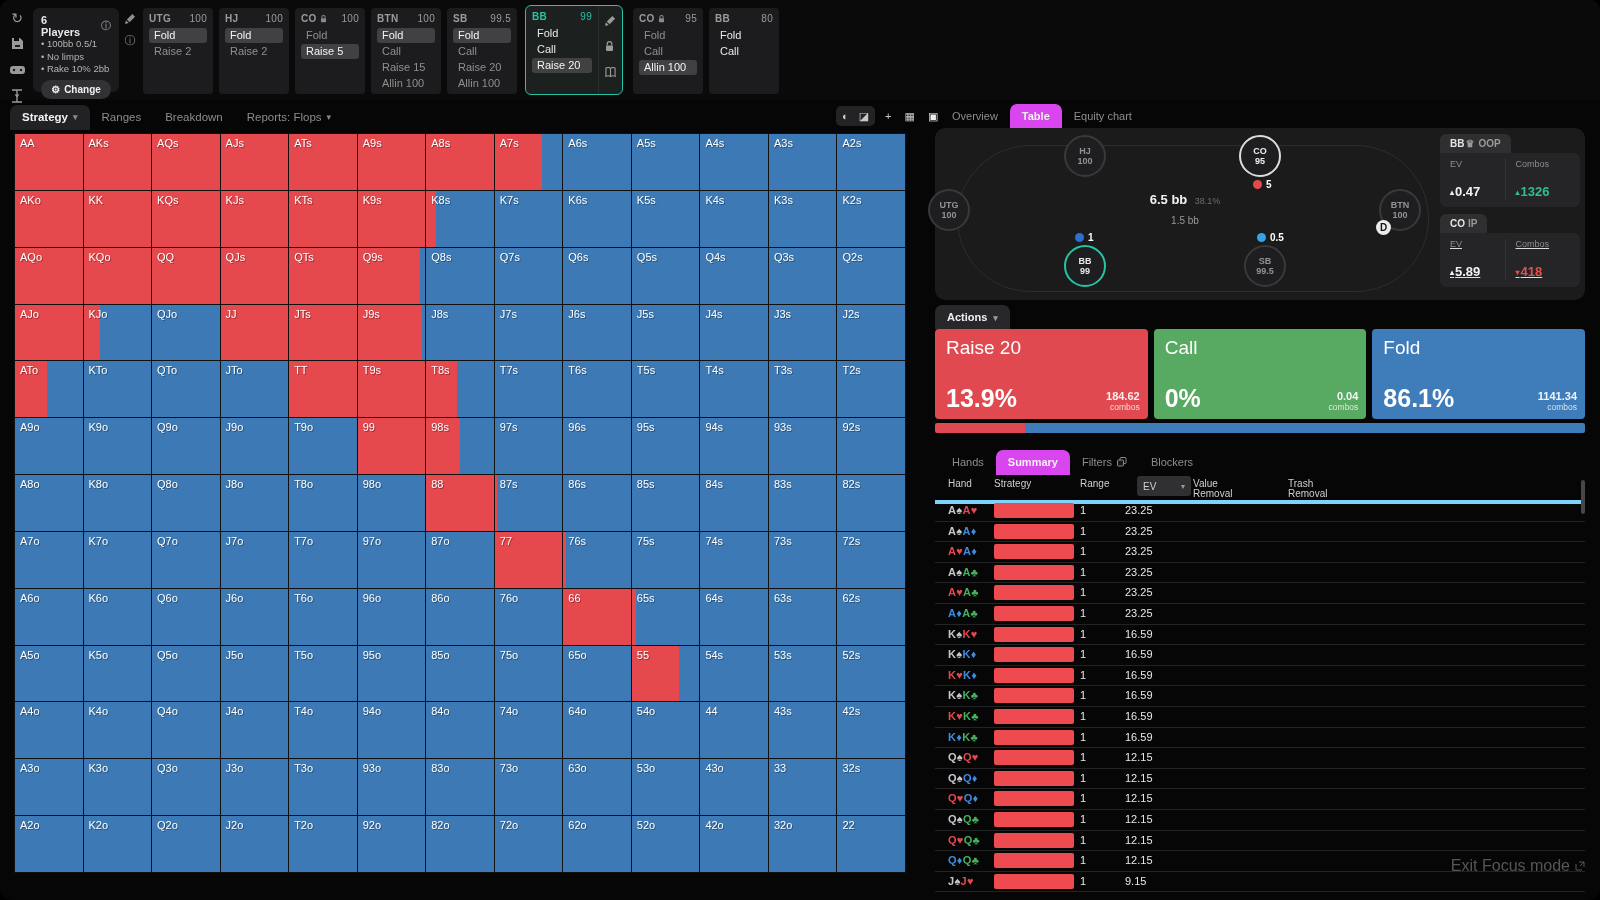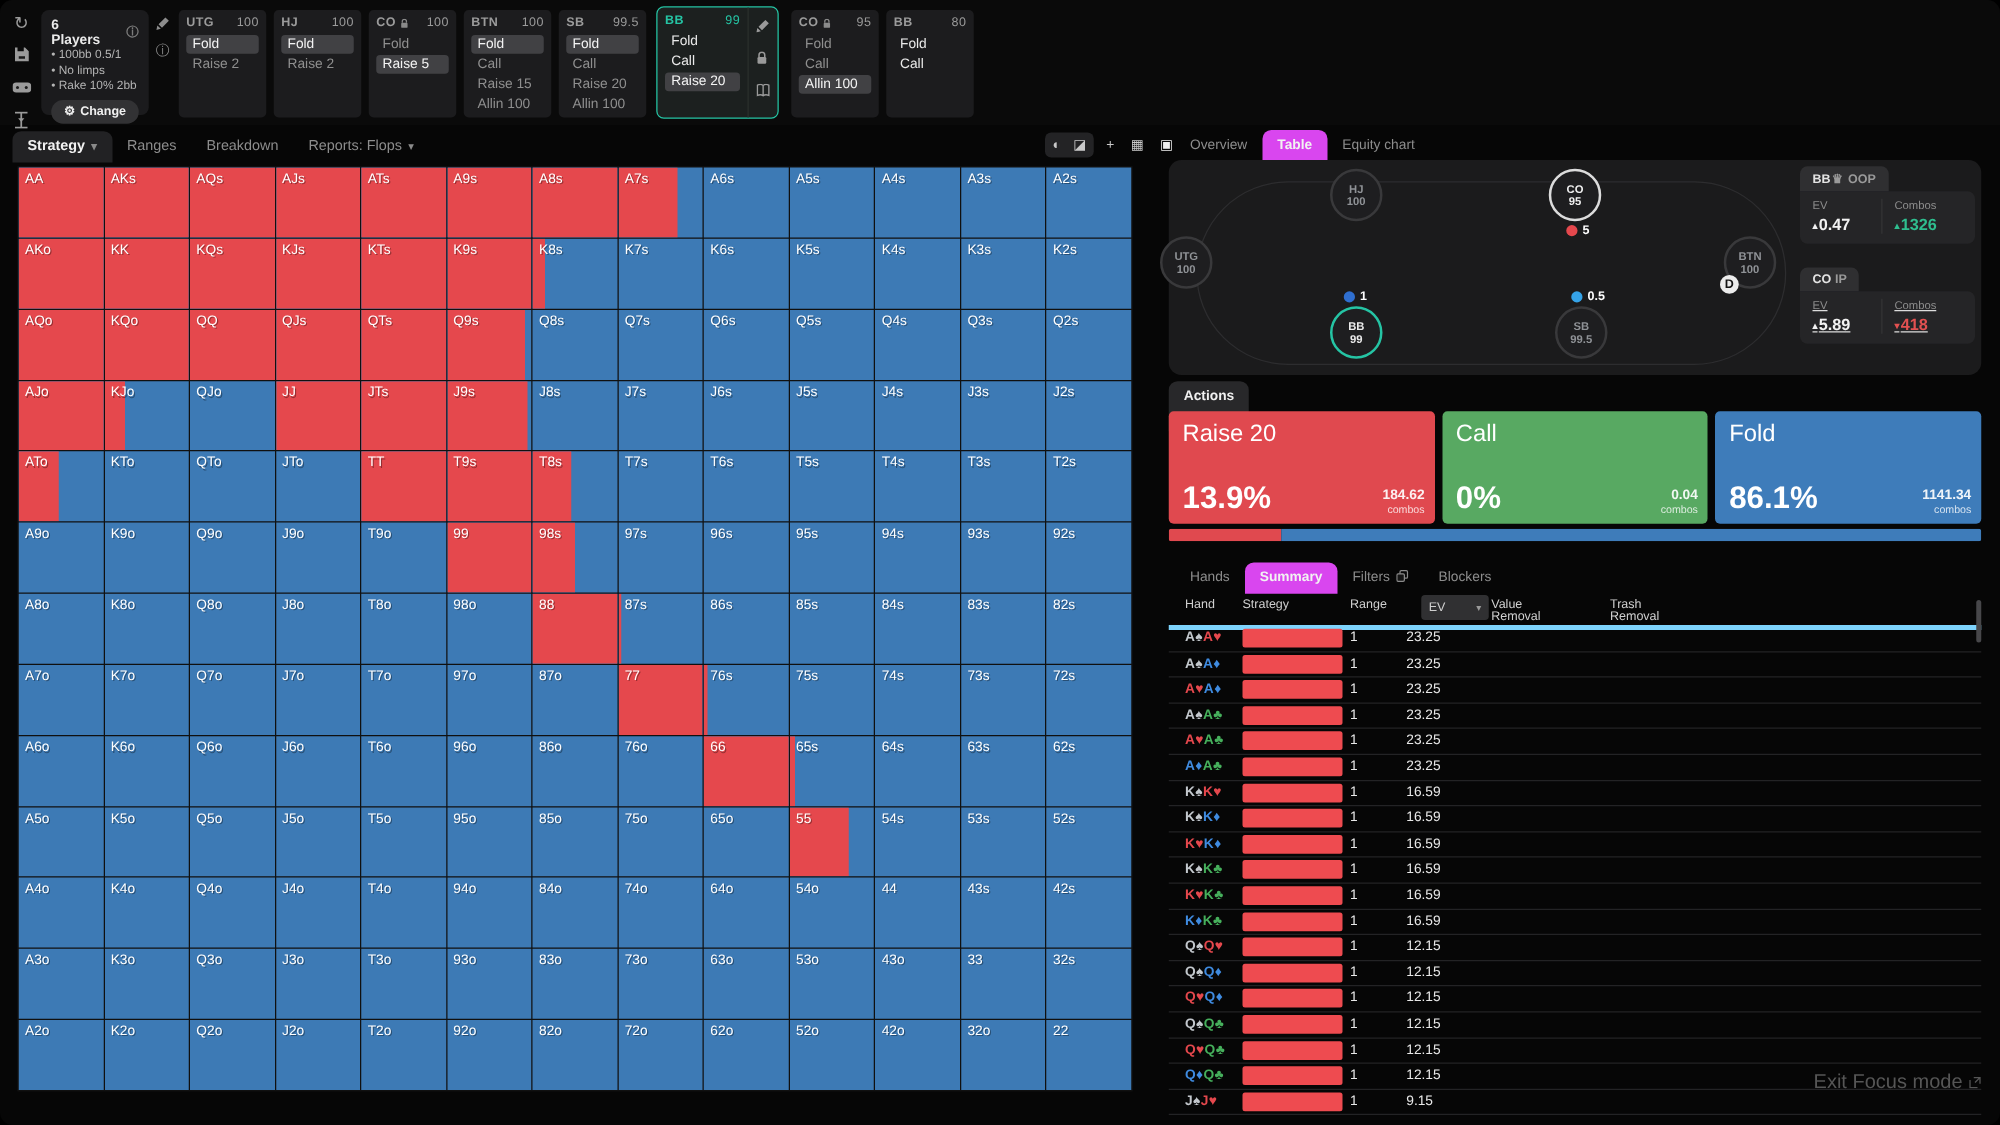--- a/index.html
+++ b/index.html
@@ -62,25 +62,25 @@
   #pot .pp{font-size:9px;color:#6e6e6e;margin-left:3px;}
   #pot .ps{font-size:10px;color:#9a9a9a;margin-top:7px;}
   .stat-card{position:absolute;left:520px;width:140px;}
   .stat-tab{display:inline-block;background:#2f2f31;border-radius:6px 6px 0 0;padding:4px 10px;font-size:10px;font-weight:bold;color:#e4e4e4;}
   .stat-tab .dim{color:#9a9a9a;font-weight:bold;margin-left:3px;}
   .stat-tab .crown{color:#9a9a9a;margin:0 1px;}
   .stat-body{background:#252527;border-radius:0 6px 6px 6px;padding:6px 10px 8px;display:flex;}
   .stat-half{flex:1;}
   .stat-half + .stat-half{border-left:1px solid #343436;padding-left:10px;}
   .stat-lab{font-size:9px;color:#8d8d8d;}
-  .stat-val{font-size:13px;font-weight:bold;color:#f2f2f2;margin-top:3px;}
+  .stat-val{font-size:13px;font-weight:bold;color:#f2f2f2;margin-top:15px;}
   .stat-val .arr{font-size:8px;vertical-align:1px;margin-right:1px;}
   .stat-val.pos{color:#2fbe8f;}
   .stat-val.neg{color:#e25151;}
-  #actions-pill{position:absolute;left:15px;top:205px;background:#28282a;border-radius:7px 7px 0 0;padding:6px 12px;font-size:11px;font-weight:bold;color:#f0f0f0;display:flex;gap:6px;align-items:flex-end;cursor:pointer;flex-direction:column;}
+  #actions-pill{position:absolute;left:15px;top:205px;background:#28282a;border-radius:7px 7px 0 0;padding:6px 12px;font-size:11px;font-weight:bold;color:#f0f0f0;display:flex;gap:6px;align-items:flex-end;cursor:pointer;}
   #actions-pill .caret{font-size:9px;color:#9a9a9a;}
   #action-cards{position:absolute;left:15px;top:229px;width:650px;height:90px;display:flex;gap:6px;}
   .acard{flex:1;border-radius:4px;position:relative;color:#fff;cursor:pointer;}
   .acard .t{font-size:19px;margin:8px 0 0 11px;}
   .acard .p{position:absolute;left:11px;bottom:6px;font-size:25px;font-weight:bold;}
   .acard .c{position:absolute;right:8px;bottom:7px;text-align:right;opacity:.92;}
   .acard .c .cv{font-size:11px;font-weight:bold;}
   .acard .c .cw{font-size:8.5px;opacity:.85;}
   #action-bar{position:absolute;left:15px;top:323px;width:650px;height:10px;display:flex;border-radius:2px;overflow:hidden;}
   #action-bar div{height:100%;}
@@ -894,20 +894,27 @@
           </div>
           <div class="seat hero" style="left: 129px; top: 117px;">
             <div>BB</div>
             <div>99</div>
           </div>
           <div class="chip" style="left: 140px; top: 104px;">
             <span class="dot" style="background: rgb(47, 111, 208);"></span>
             <span>1</span>
           </div>
         </div>
+      <div id="pot">
+        <div>
+          <span class="pm">6.5 bb</span>
+          <span class="pp">38.1%</span>
+        </div>
+        <div class="ps">1.5 bb</div>
+      </div>
     </div>
     <div id="stat-cards">
         <div class="stat-card" style="top: 33px;"><div class="stat-tab"><span>BB</span><span class="crown">♛</span><span class="dim">OOP</span></div><div class="stat-body">
             <div class="stat-half">
               <div class="stat-lab">EV</div>
               <div class="stat-val"><span class="arr">▴</span>0.47</div>
             </div>
             <div class="stat-half">
               <div class="stat-lab">Combos</div>
               <div class="stat-val pos"><span class="arr">▴</span>1326</div>

